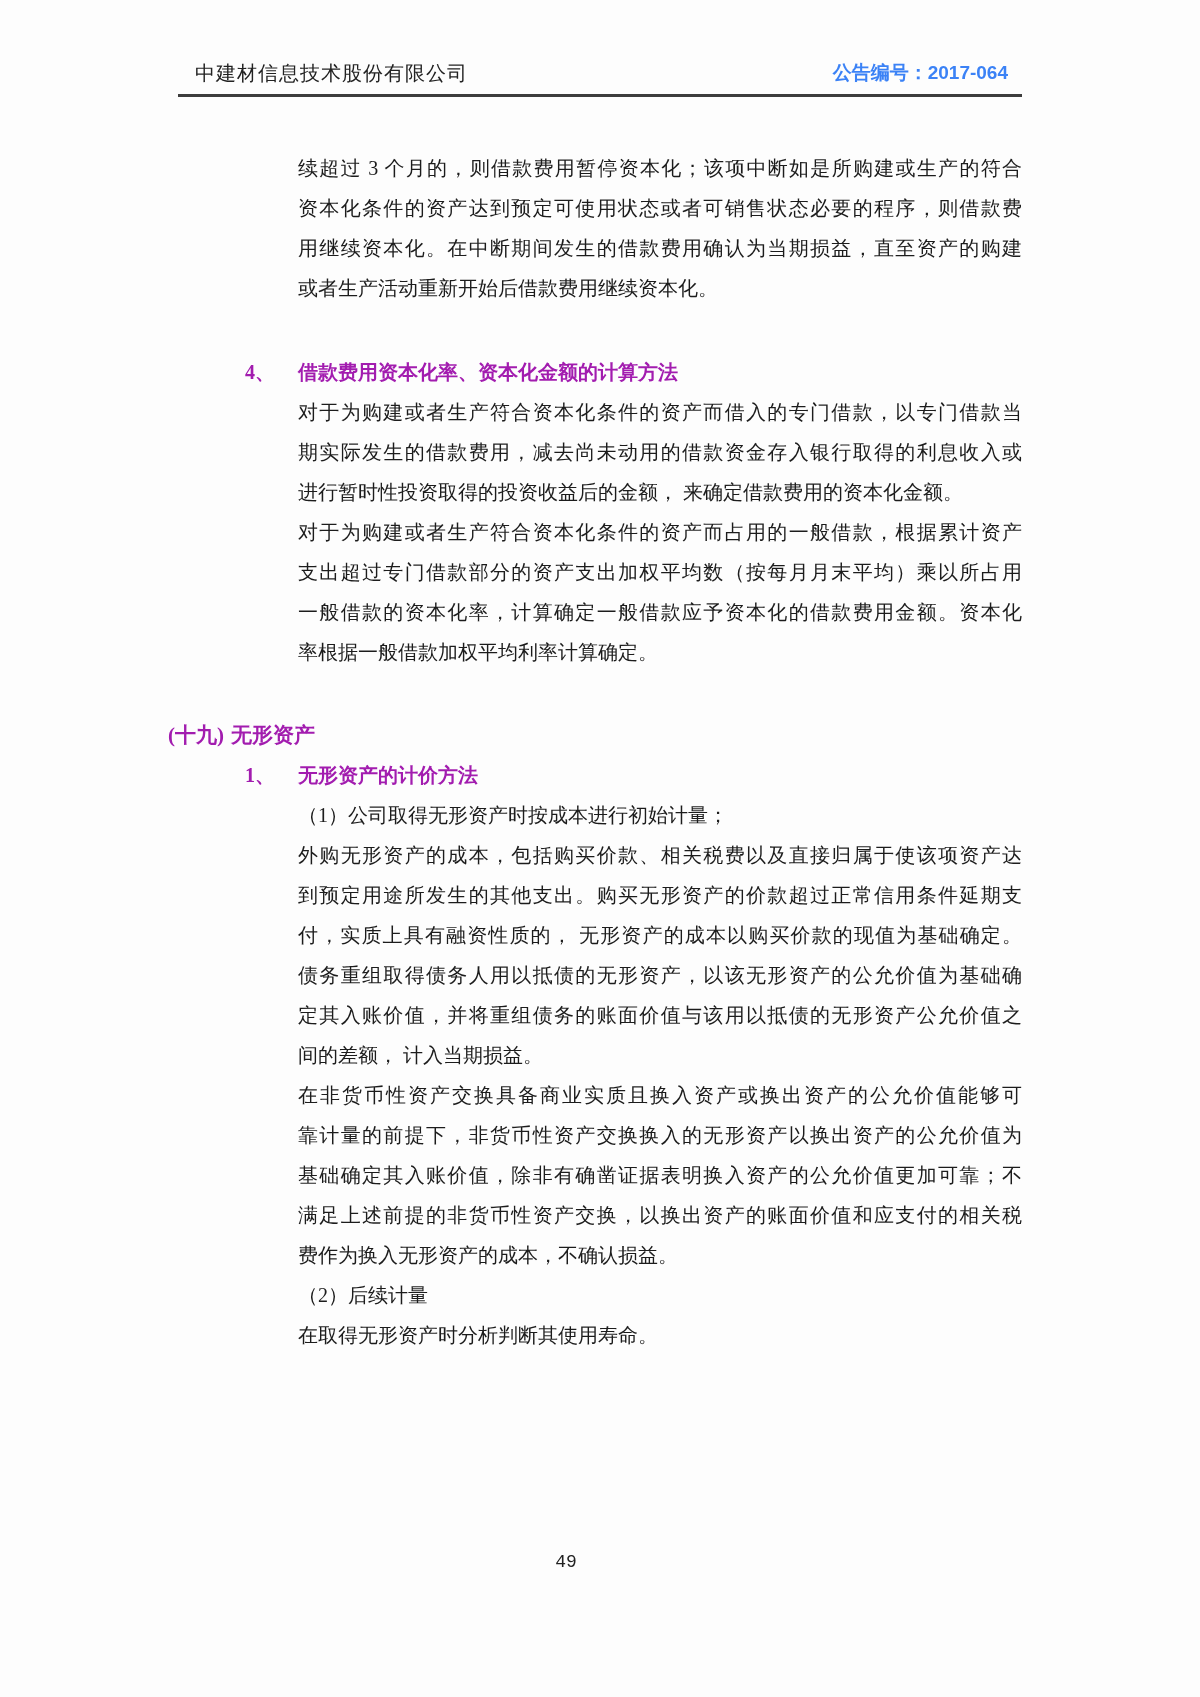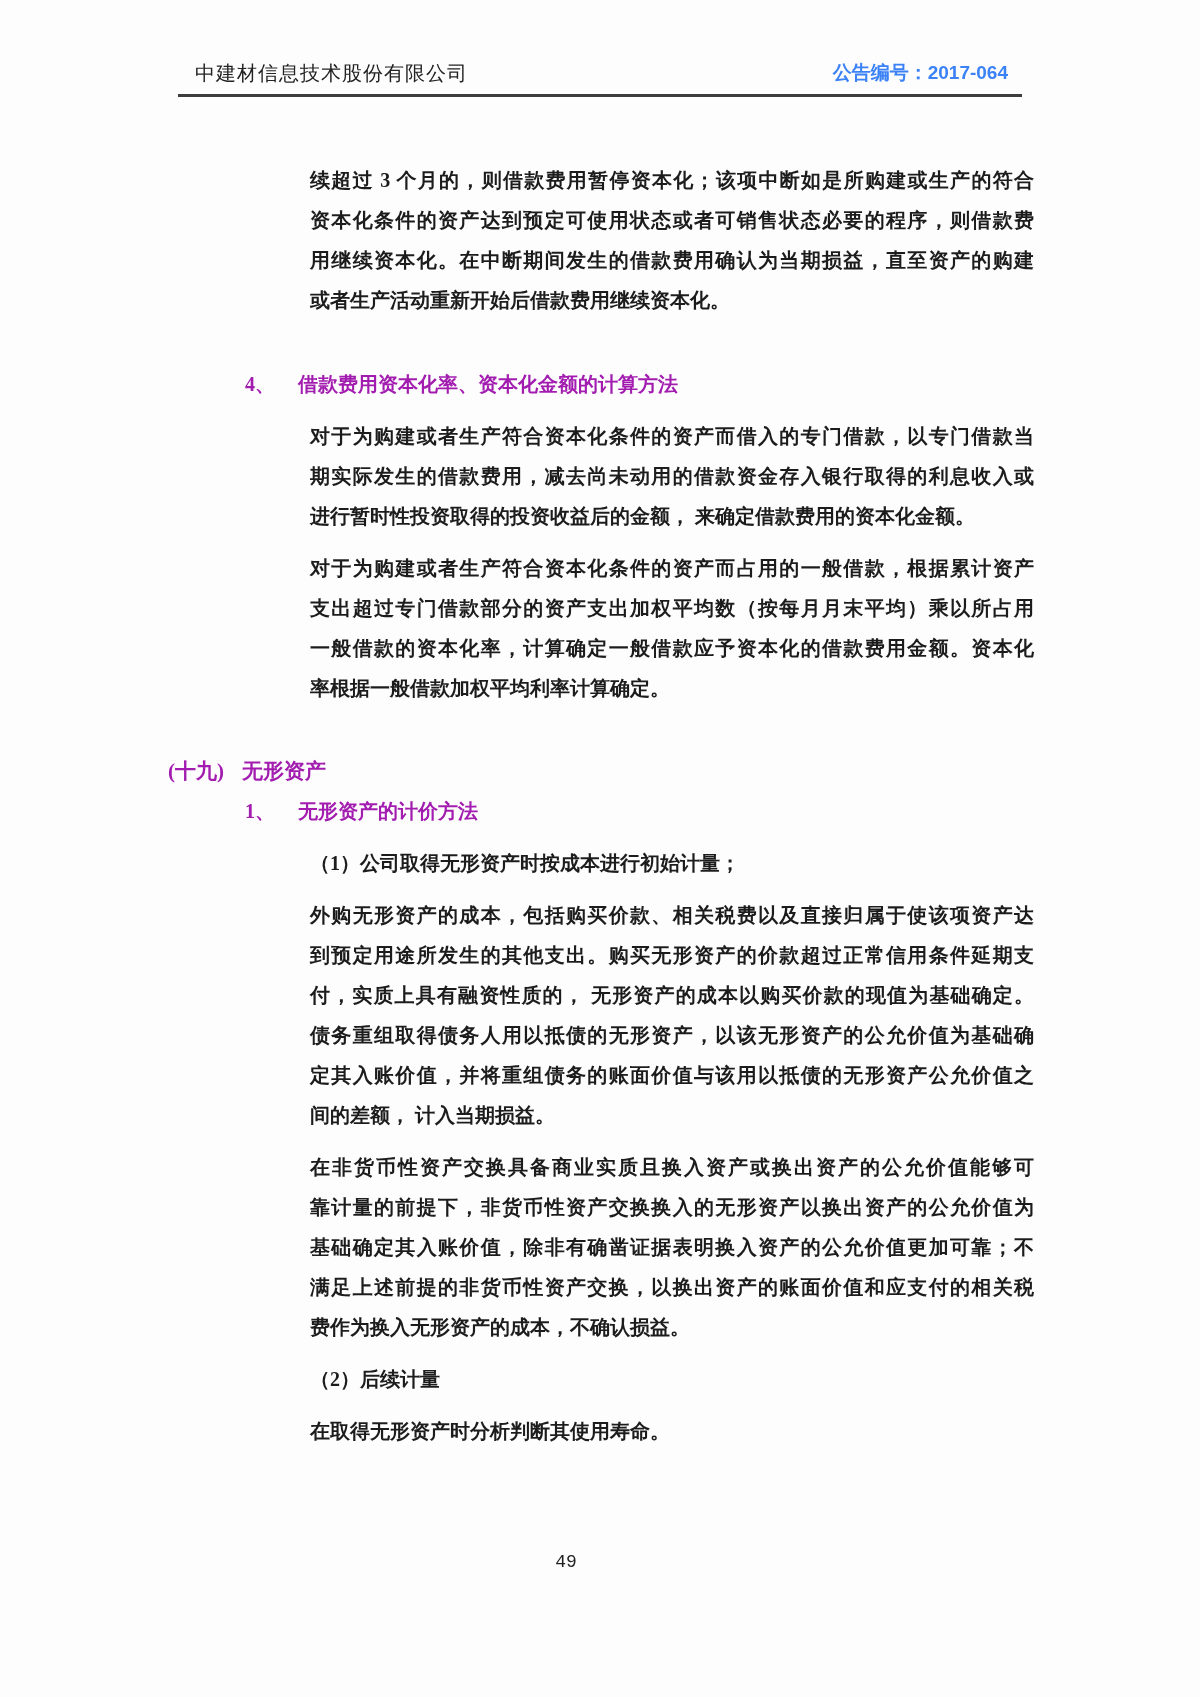--- a/index.html
+++ b/index.html
@@ -28,41 +28,41 @@
     font-size:19px;font-weight:700;
   }
   .header-rule{
     position:absolute;top:94px;left:178px;width:844px;height:3px;
     background:#3d3d3d;
   }
   
   .doc-body{
     position:absolute;top:148px;left:168px;width:854px;
   }
-  .para{margin:12px;font-weight:bold;}
+  .para{margin:0;}
   .line{
     margin-left:130px;width:724px;
     font-size:20px;line-height:40px;height:40px;
     color:#1c1c1c;
   }
   .line.full{
     text-align:justify;
     text-align-last:justify;
     text-justify:inter-character;
   }
   .heading-row{
     height:40px;line-height:40px;font-weight:700;color:#a21caf;
     font-size:20px;
   }
   .sub-heading{padding-left:77px;}
   .sub-heading .h-num{display:inline-block;width:53px;}
   .gap-before-h4{margin-top:44px;}
   .gap-before-s19{margin-top:43px;}
   .section-heading{padding-left:0;font-size:21px;}
-  .section-heading .h-num{margin-right:18px;}
+  .section-heading .h-num{margin-right:7px;}
   
   .page-footer{
     position:absolute;top:1552px;left:0;width:1132px;
     text-align:center;
     font-family:Liberation Mono, monospace;
     font-size:18px;color:#222;
   }
 </style>
 </head>
 <body>

